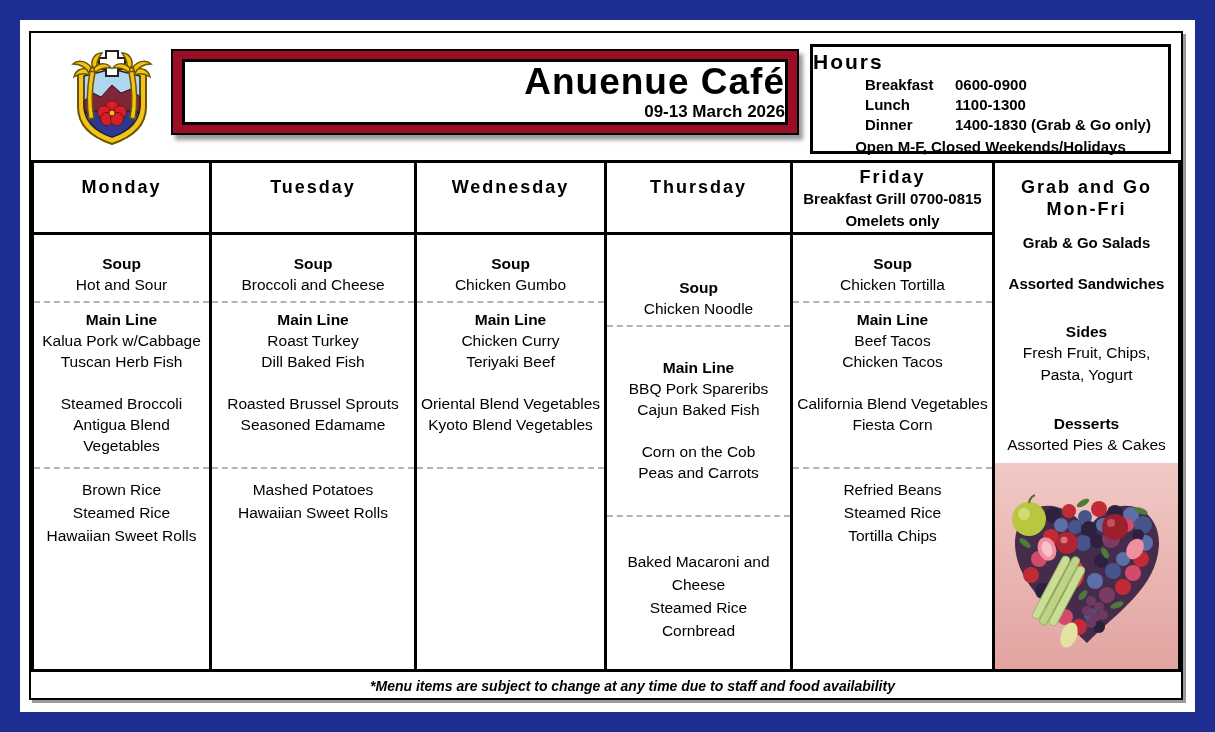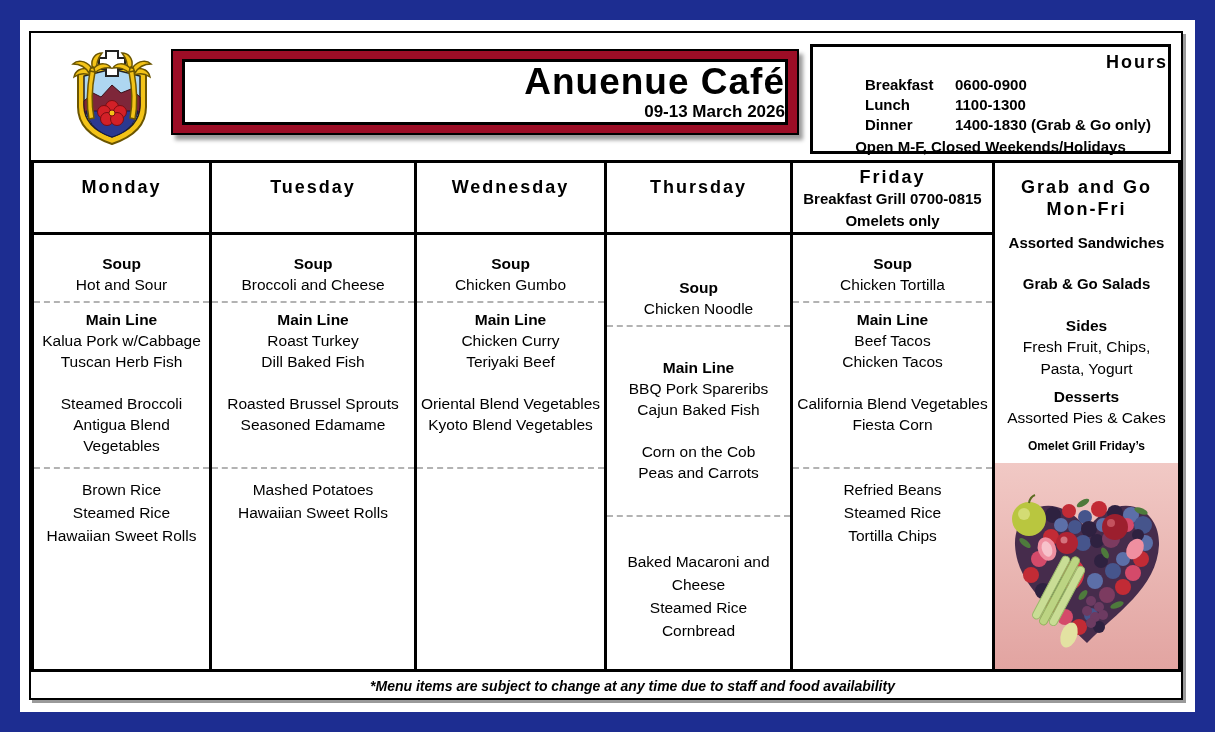--- a/index.html
+++ b/index.html
@@ -12,21 +12,21 @@
   
   .logo { position:absolute; left:36px; top:16px; width:90px; height:98px; }
   .titlebox { position:absolute; left:140px; top:16px; width:628px; height:86px;
               background:#9c0d26; border:2px solid #000; padding:8px 9px; box-shadow:4px 5px 4px #9a9a9a; }
   .titlebox-inner { width:100%; height:100%; background:#fff; border:3px solid #000;
                     display:flex; flex-direction:column; align-items:flex-end; justify-content:center; }
   .cafe-title { font-size:37px; font-weight:800; letter-spacing:1px; line-height:40px; }
   .cafe-dates { font-size:17px; font-weight:700; }
   .hoursbox { position:absolute; left:779px; top:11px; width:361px; height:110px;
               border:3px solid #000; background:#fff; padding-top:2px; }
-  .hours-head { text-align:right; font-size:18px; font-weight:800; letter-spacing:2px; line-height:26px; }
+  .hours-head { text-align:left; font-size:21px; font-weight:800; letter-spacing:2px; line-height:26px; }
   .hours-grid { padding-left:52px; }
   .hours-row { display:flex; font-size:15px; font-weight:700; line-height:20px; }
   .hours-label { width:90px; }
   .hours-note { text-align:center; font-size:15px; font-weight:700; line-height:21px; margin-top:1px; }
 
   
   .menu-table { position:absolute; left:0px; top:127px; width:1150px; height:512px;
                 border:3px solid #000; display:flex; background:#fff; }
   .col { height:100%; border-right:3px solid #000; display:flex; flex-direction:column; text-align:center; }
   .col:nth-child(1){ width:178px; } .col:nth-child(2){ width:205px; } .col:nth-child(3){ width:190px; }
@@ -40,21 +40,21 @@
   .sec-starch { flex:1; padding-top:9px; }
   .sec-label { font-size:15.5px; font-weight:700; line-height:21px; }
   .items { font-size:15.5px; line-height:21px; white-space:pre-line; }
   .sec-starch .items { line-height:23px; }
 
   
   .gg-head { padding-top:13px; }
   .gg-body { padding-top:13px; }
   .gg-item-b { font-size:15px; font-weight:700; line-height:20px; white-space:pre-line; margin-bottom:21px; }
   .gg-group { margin-bottom:6px; }
-  .gg-group .sec-label { font-size:15.5px; }
+  .gg-group .sec-label { font-size:15.5px;margin-top:27px; }
   .gg-group .items { line-height:22px; }
   .gg-note { font-size:12px; font-weight:700; line-height:22px; white-space:pre-line; margin-top:4px; }
   .fruit { position:absolute; left:0; bottom:0; width:183px; height:206px; }
 
   .footnote { position:absolute; left:0; top:639px; width:1203px; height:26px;
               text-align:center; font-size:14px; font-weight:700; font-style:italic; line-height:28px; }
 </style>
 </head>
 <body>
 
@@ -239,22 +239,22 @@
 Tortilla Chips</div>
           </div>
         </div>
 
         <div class="col">
           <div class="gg-head">
             <div class="day-name">Grab and Go
 Mon-Fri</div>
           </div>
           <div class="gg-body">
+            <div class="gg-item-b">Grab &amp; Go Salads</div>
             <div class="gg-item-b">Assorted Sandwiches</div>
-            <div class="gg-item-b">Grab &amp; Go Salads</div>
             <div class="gg-group">
               <div class="sec-label">Sides</div>
               <div class="items">Fresh Fruit, Chips,
 Pasta, Yogurt</div>
             </div>
             <div class="gg-group">
               <div class="sec-label">Desserts</div>
               <div class="items">Assorted Pies &amp; Cakes</div>
             </div>
             <div class="gg-note">Omelet Grill Friday’s

